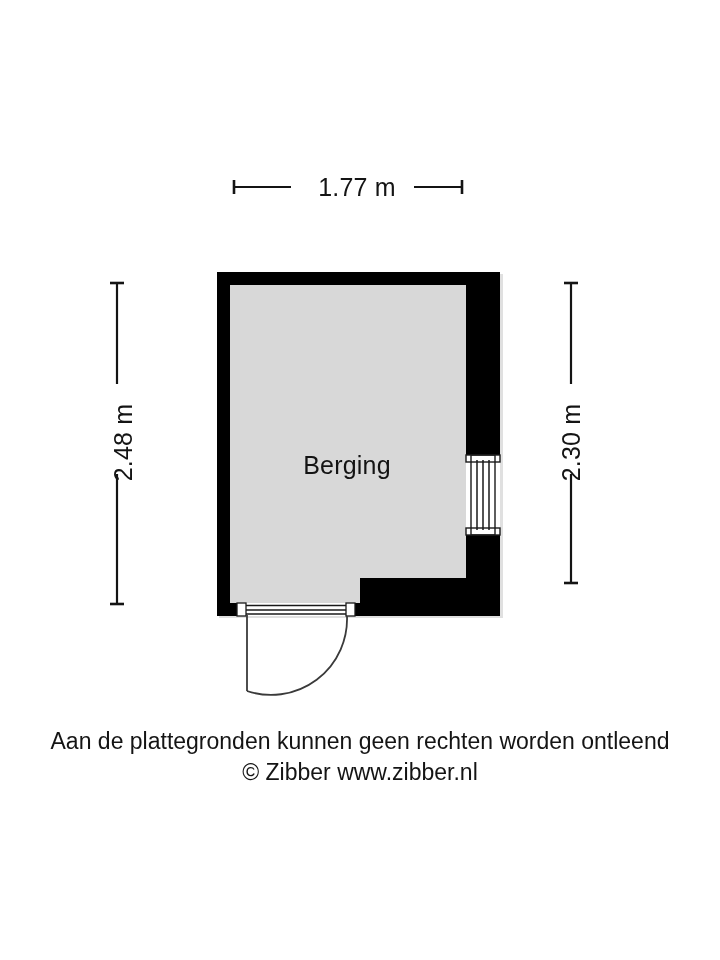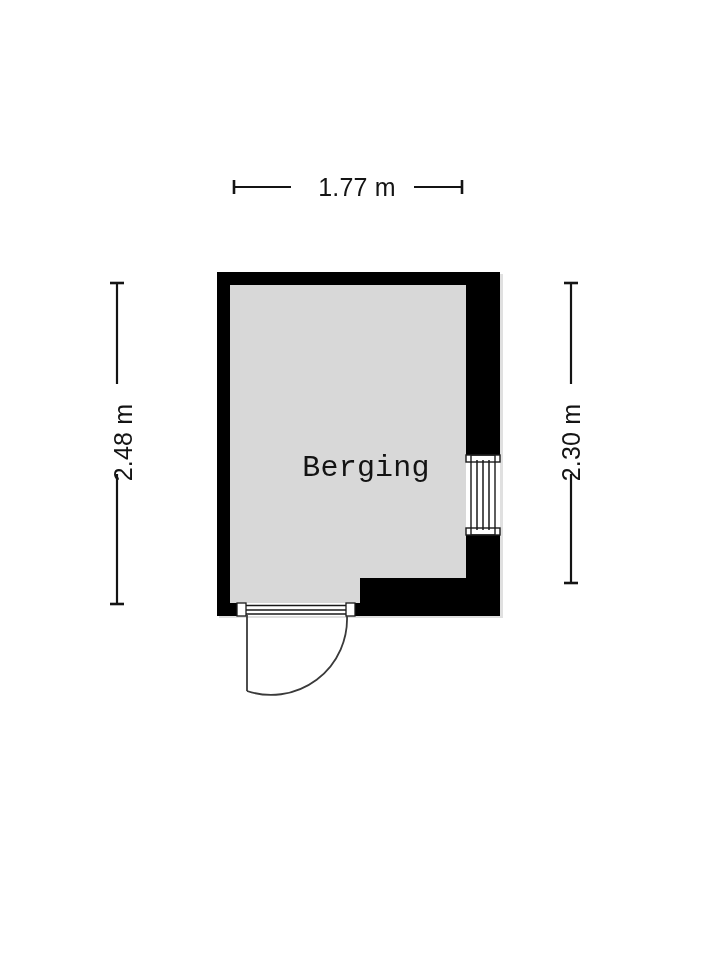--- a/index.html
+++ b/index.html
@@ -61,26 +61,26 @@
     top: 428px;
     width: 114px;
     text-align: center;
     transform: rotate(-90deg);
     transform-origin: center center;
   }
 
   
   #room-name-berging {
     position: absolute;
-    left: 256px;
+    left: 237px;
     top: 451px;
     width: 220px;
     text-align: center;
-    font-family: Liberation Mono, monospace;
-    font-size: 30px;
+    font-family: Liberation Sans, sans-serif;
+    font-size: 25px;
     color: #131313;
     letter-spacing: 0.2px;
   }
 
   
   #footer-block {
     position: absolute;
     left: 0;
     top: 726px;
     width: 720px;
@@ -180,14 +180,18 @@
   </svg>
 
   <div class="dim-label" id="dim-top-label">1.77 m</div>
 
   <div class="dim-label" id="dim-left-label">2.48 m</div>
 
   <div class="dim-label" id="dim-right-label">2.30 m</div>
 
   <div id="room-name-berging">Berging</div>
 
+  <div id="footer-block">
+    <div class="footer-line">Aan de plattegronden kunnen geen rechten worden ontleend</div>
+    <div class="footer-line">© Zibber www.zibber.nl</div>
+  </div>
 
 </div>
 
 </body></html>

